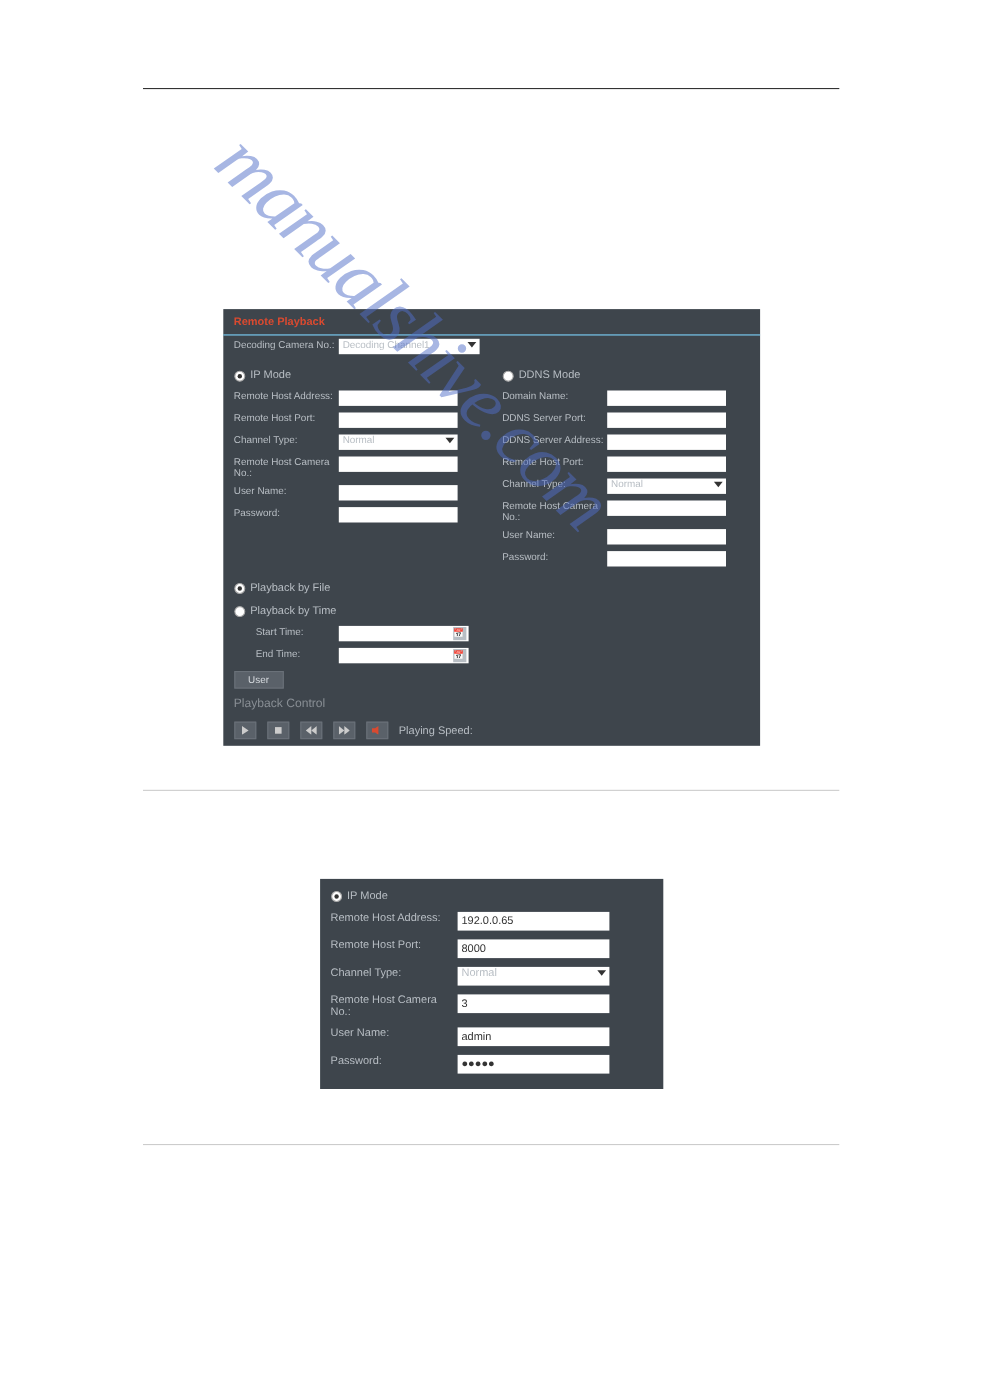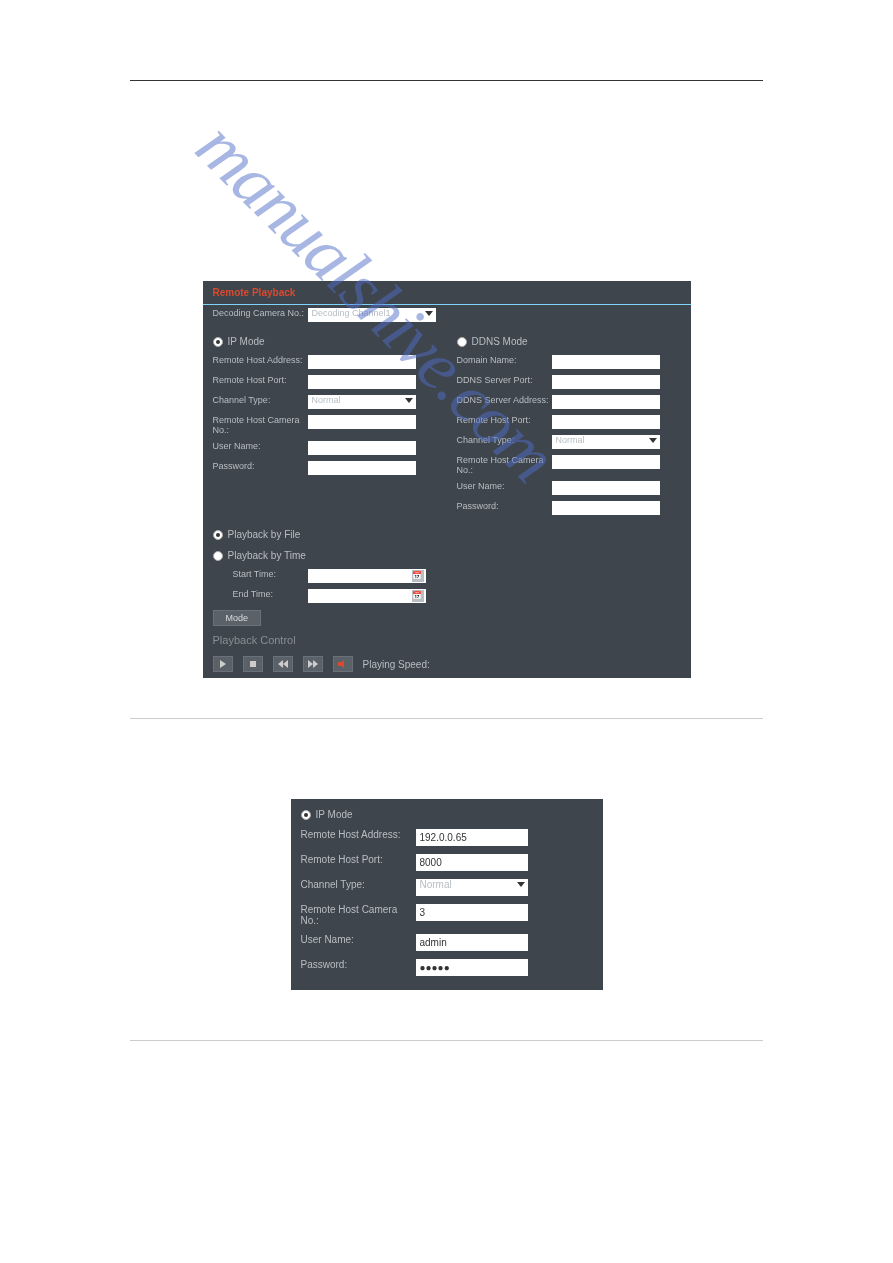--- a/index.html
+++ b/index.html
@@ -22,21 +22,21 @@
     .btn { background: #5a6169; border: 1px solid #6a7179; color: #d8dce0; padding: 2px 12px; font-size: 9px; margin: 4px 10px; }
     .section-label { color: #888e94; font-size: 11px; padding: 4px 10px; }
     .progress { background: #2a3036; height: 14px; width: 130px; }
     .controls { display: flex; align-items: center; padding: 6px 10px; gap: 10px; }
     .ctrl-btn { background: #5a6169; border: 1px solid #6a7179; width: 20px; height: 16px; display: flex; align-items: center; justify-content: center; }
     .date-input-wrap { position: relative; display: inline-block; }
     .date-icon { position: absolute; right: 2px; top: 1px; width: 12px; height: 12px; background: #b8bec4; font-size: 8px; text-align: center; line-height: 12px; color: #333; }
     .watermark { position: absolute; top: 260px; left: 140px; transform: rotate(45deg); transform-origin: center; font-size: 72px; font-family: Georgia, serif; font-style: italic; color: rgba(80, 110, 200, 0.5); pointer-events: none; letter-spacing: -2px; z-index: 10; }
     .panel2 { background: #3e454c; color: #b8bec4; width: 312px; margin: 80px auto 0; padding-bottom: 10px; }
     .panel2 .label { width: 115px; font-size: 10px; }
-    .panel2 .input, .panel2 .select { width: 112px; height: 17px; font-size: 10px; }
+    .panel2 .input, .panel2 .select { width: 138px; height: 17px; font-size: 10px; }
     .panel2 .row { padding: 4px 10px; }
   </style>
 </head>
 <body>
 
 <div class="hr"></div>
 <div class="page-spacer"></div>
 
 <div class="panel">
   <div class="title-bar">Remote Playback</div>
@@ -123,21 +123,21 @@
     <span>Playback by Time</span>
   </div>
   <div class="row indent">
       <span class="label" style="width:75px">Start Time:</span>
       <span class="date-input-wrap"><input class="input" style="width: 118px;"><span class="date-icon">📅</span></span>
     </div>
   <div class="row indent">
       <span class="label" style="width:75px">End Time:</span>
       <span class="date-input-wrap"><input class="input" style="width: 118px;"><span class="date-icon">📅</span></span>
     </div>
-  <button class="btn">Mode</button>
+  <button class="btn">User</button>
   <div class="section-label">Playback Control</div>
   <div class="controls">
     <div class="ctrl-btn">
         <svg width="8" height="8" viewBox="0 0 8 8">
           <polygon points="1,0 7,4 1,8" fill="#ccc"></polygon>
         </svg>
       </div>
     <div class="ctrl-btn">
         <svg width="8" height="8" viewBox="0 0 8 8">
           <rect x="1" y="1" width="6" height="6" fill="#ccc"></rect>

